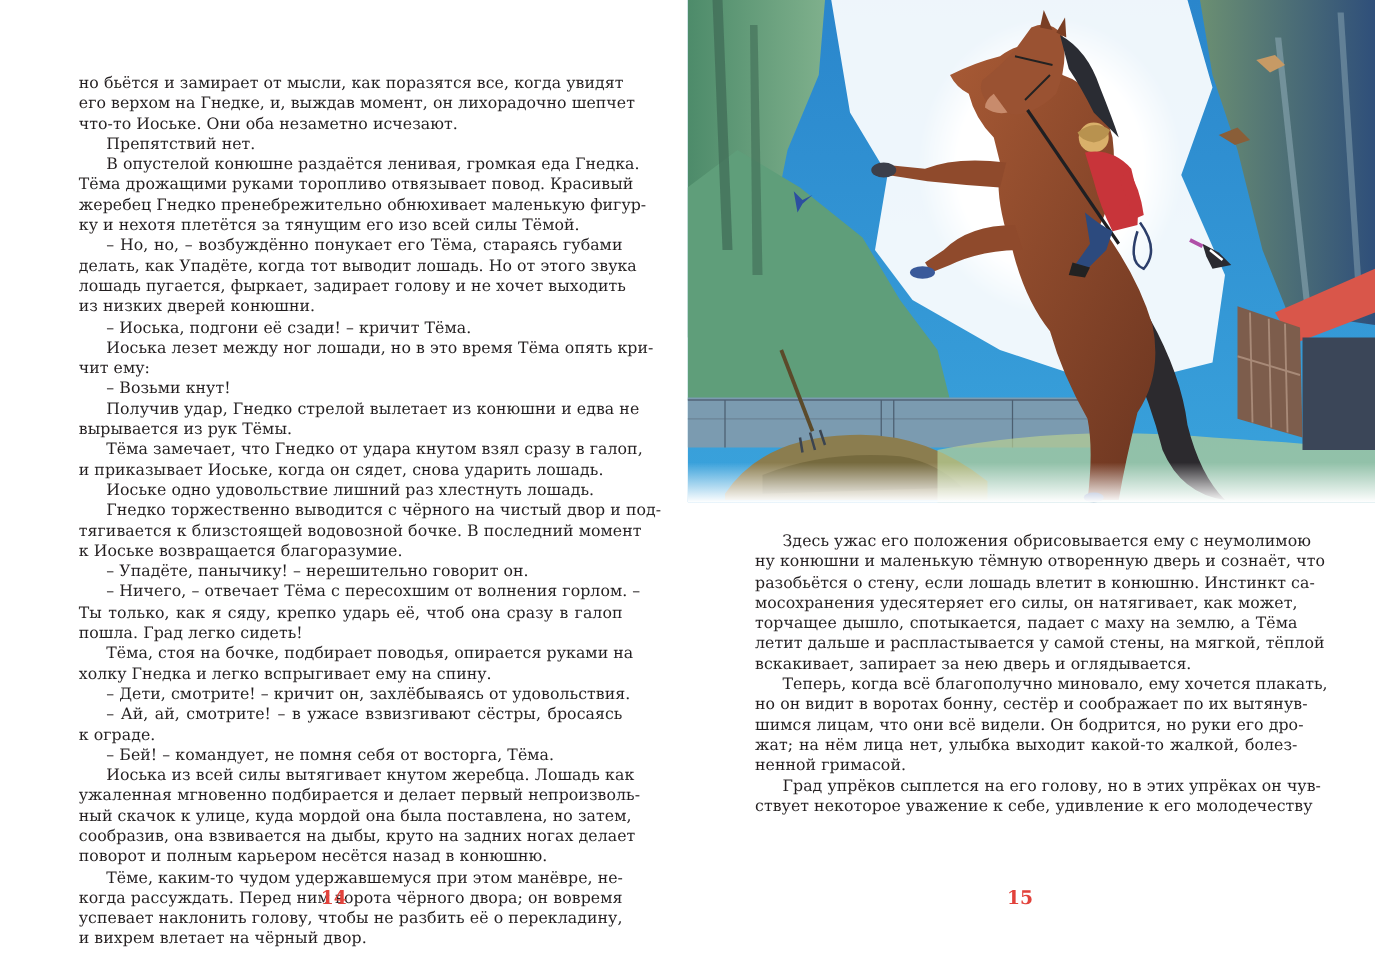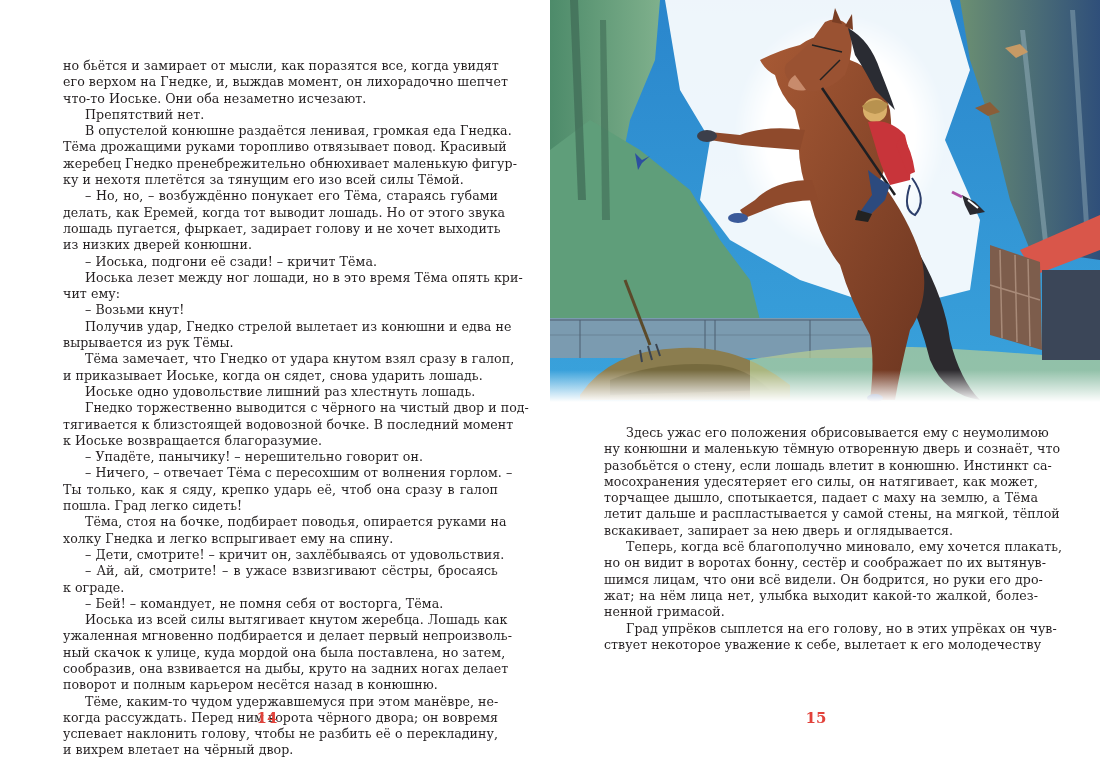--- a/index.html
+++ b/index.html
@@ -91,21 +91,21 @@
   <div class="text-block" id="left-text">
       <span class="line">но бьётся и замирает от мысли, как поразятся все, когда увидят</span>
       <span class="line">его верхом на Гнедке, и, выждав момент, он лихорадочно шепчет</span>
       <span class="line last">что-то Иоське. Они оба незаметно исчезают.</span>
       <span class="line indent last">Препятствий нет.</span>
       <span class="line indent">В опустелой конюшне раздаётся ленивая, громкая еда Гнедка.</span>
       <span class="line">Тёма дрожащими руками торопливо отвязывает повод. Красивый</span>
       <span class="line">жеребец Гнедко пренебрежительно обнюхивает маленькую фигур-</span>
       <span class="line last">ку и нехотя плетётся за тянущим его изо всей силы Тёмой.</span>
       <span class="line indent">– Но, но, – возбуждённо понукает его Тёма, стараясь губами</span>
-      <span class="line">делать, как Еремей, когда тот выводит лошадь. Но от этого звука</span>
+      <span class="line">делать, как Упадёте, когда тот выводит лошадь. Но от этого звука</span>
       <span class="line">лошадь пугается, фыркает, задирает голову и не хочет выходить</span>
       <span class="line last">из низких дверей конюшни.</span>
       <span class="line indent last">– Иоська, подгони её сзади! – кричит Тёма.</span>
       <span class="line indent">Иоська лезет между ног лошади, но в это время Тёма опять кри-</span>
       <span class="line last">чит ему:</span>
       <span class="line indent last">– Возьми кнут!</span>
       <span class="line indent">Получив удар, Гнедко стрелой вылетает из конюшни и едва не</span>
       <span class="line last">вырывается из рук Тёмы.</span>
       <span class="line indent">Тёма замечает, что Гнедко от удара кнутом взял сразу в галоп,</span>
       <span class="line last">и приказывает Иоське, когда он сядет, снова ударить лошадь.</span>
@@ -253,16 +253,16 @@
       <span class="line">мосохранения удесятеряет его силы, он натягивает, как может,</span>
       <span class="line">торчащее дышло, спотыкается, падает с маху на землю, а Тёма</span>
       <span class="line">летит дальше и распластывается у самой стены, на мягкой, тёплой</span>
       <span class="line last">вскакивает, запирает за нею дверь и оглядывается.</span>
       <span class="line indent">Теперь, когда всё благополучно миновало, ему хочется плакать,</span>
       <span class="line">но он видит в воротах бонну, сестёр и соображает по их вытянув-</span>
       <span class="line">шимся лицам, что они всё видели. Он бодрится, но руки его дро-</span>
       <span class="line">жат; на нём лица нет, улыбка выходит какой-то жалкой, болез-</span>
       <span class="line last">ненной гримасой.</span>
       <span class="line indent">Град упрёков сыплется на его голову, но в этих упрёках он чув-</span>
-      <span class="line">ствует некоторое уважение к себе, вылетает к его молодечеству</span>
+      <span class="line">ствует некоторое уважение к себе, удивление к его молодечеству</span>
     </div>
   <div class="page-number">15</div>
 </div>
 
 </body></html>

